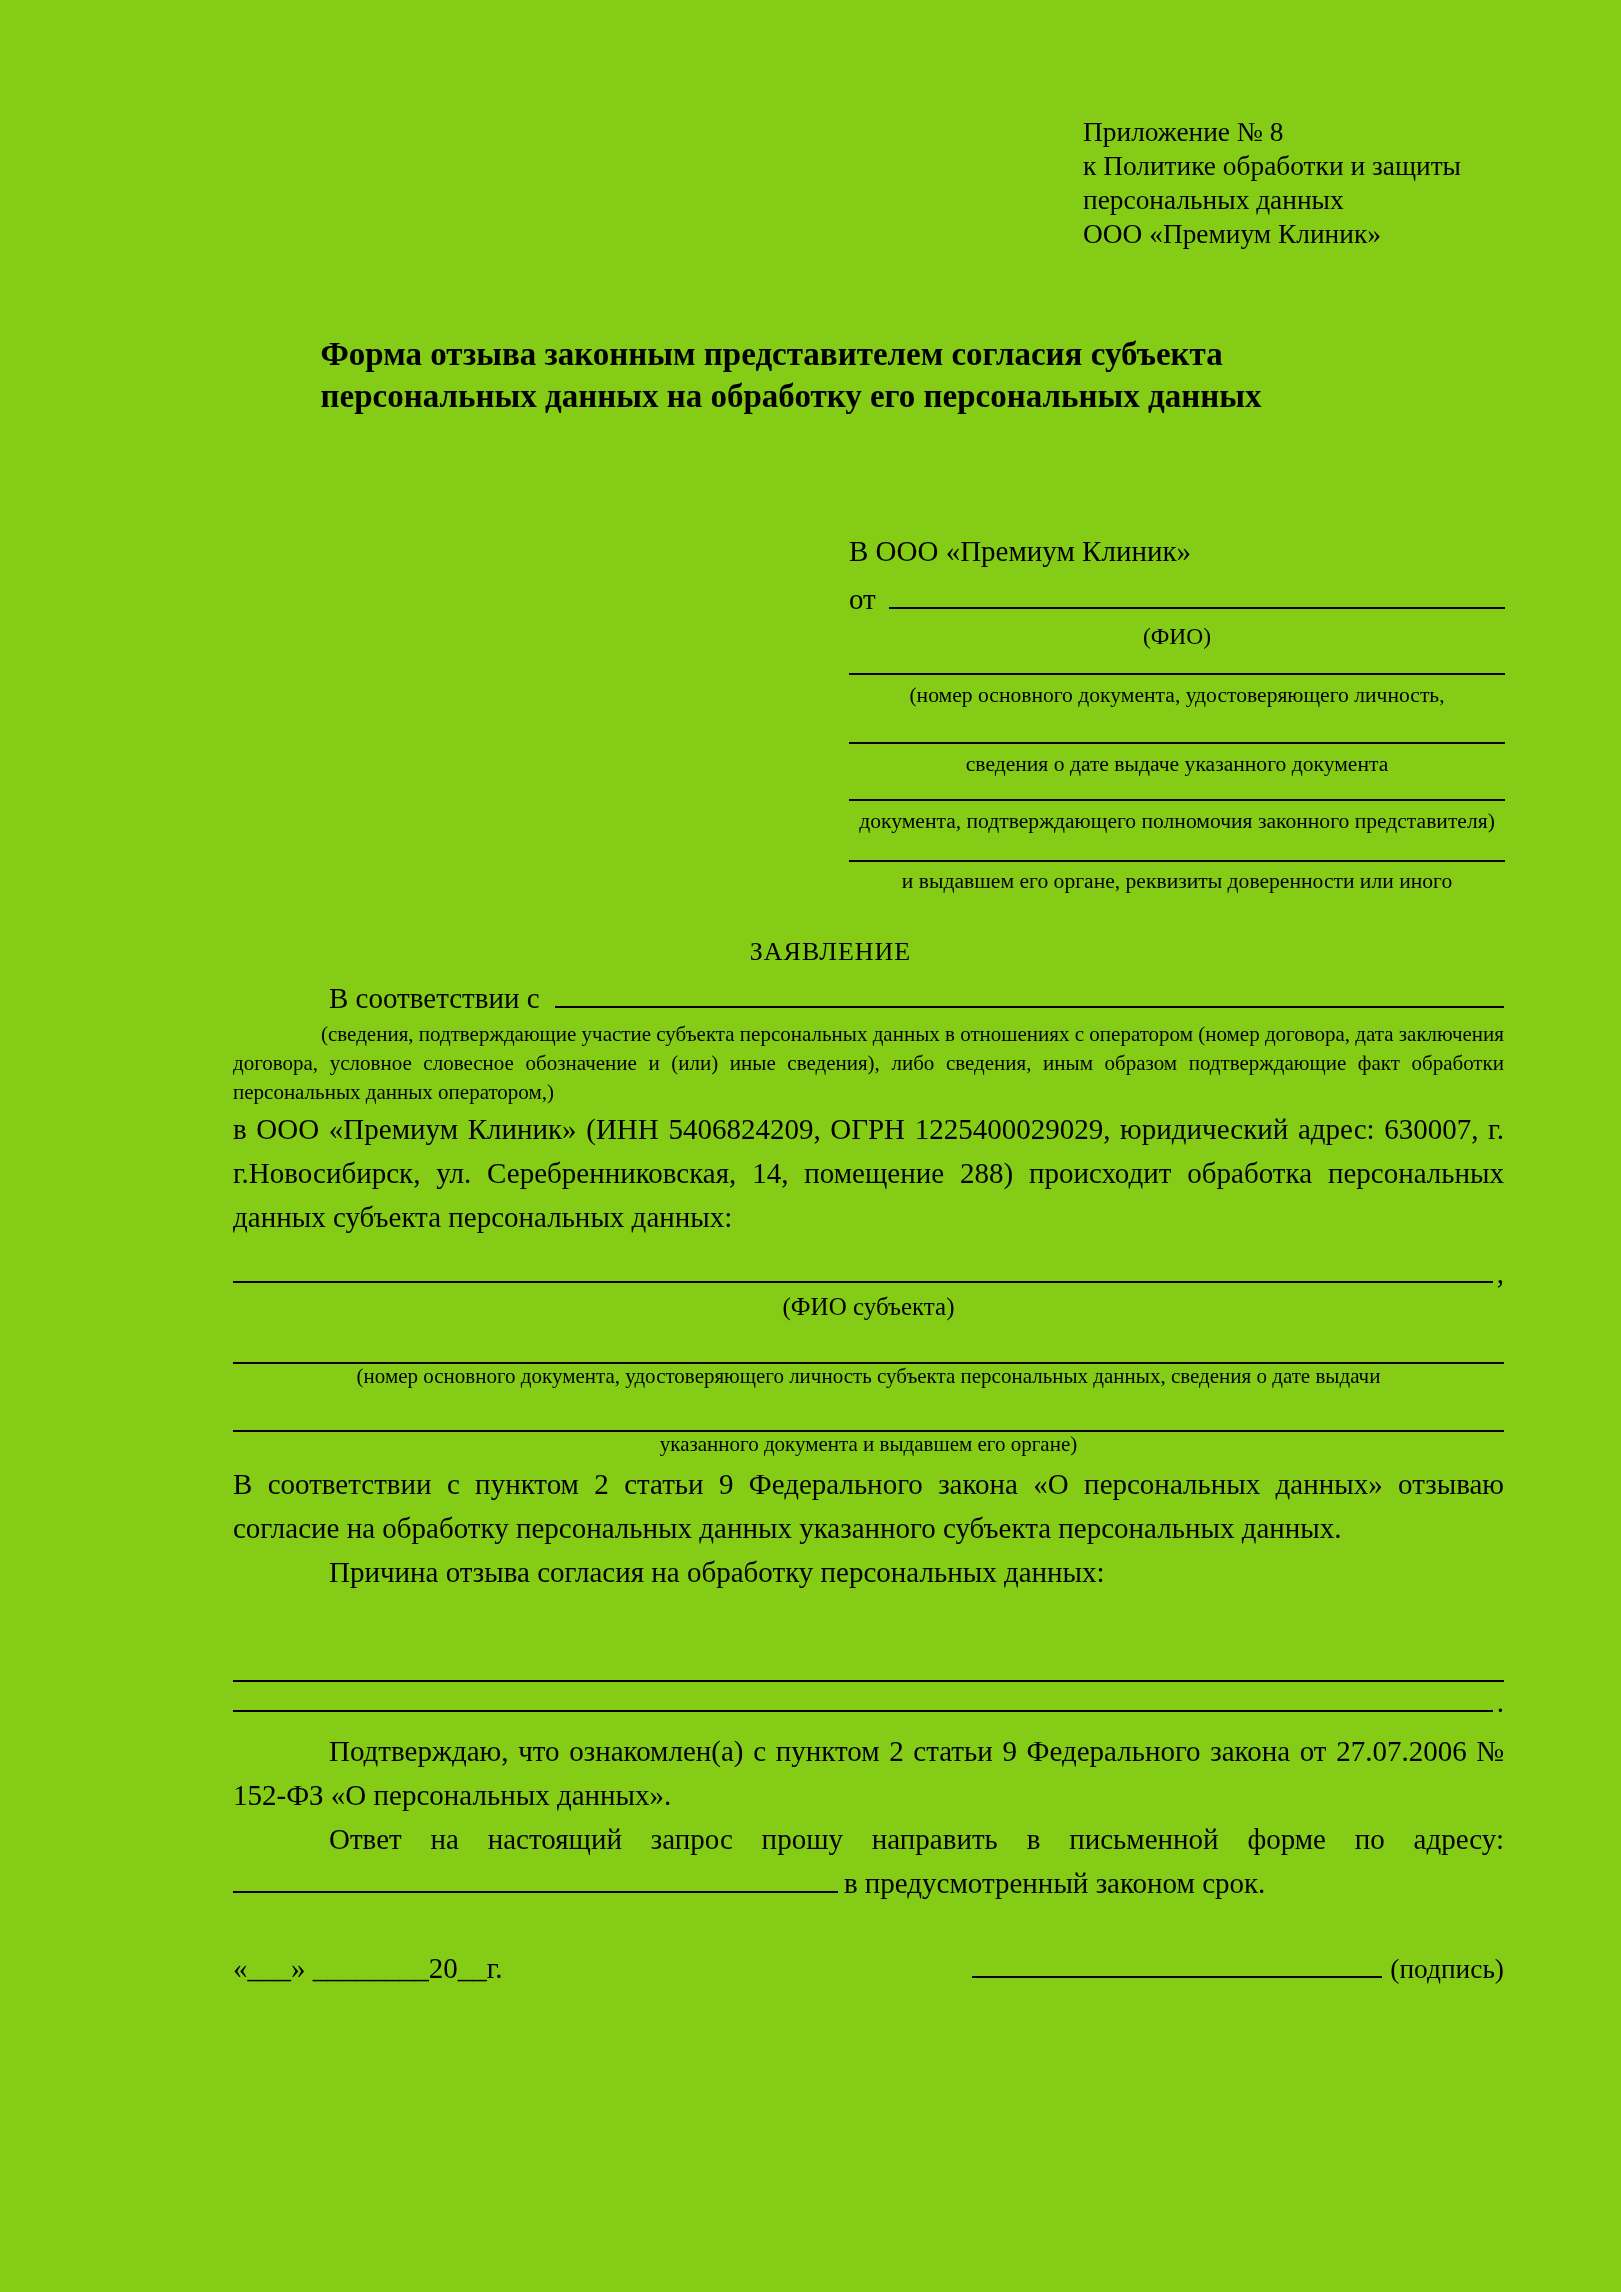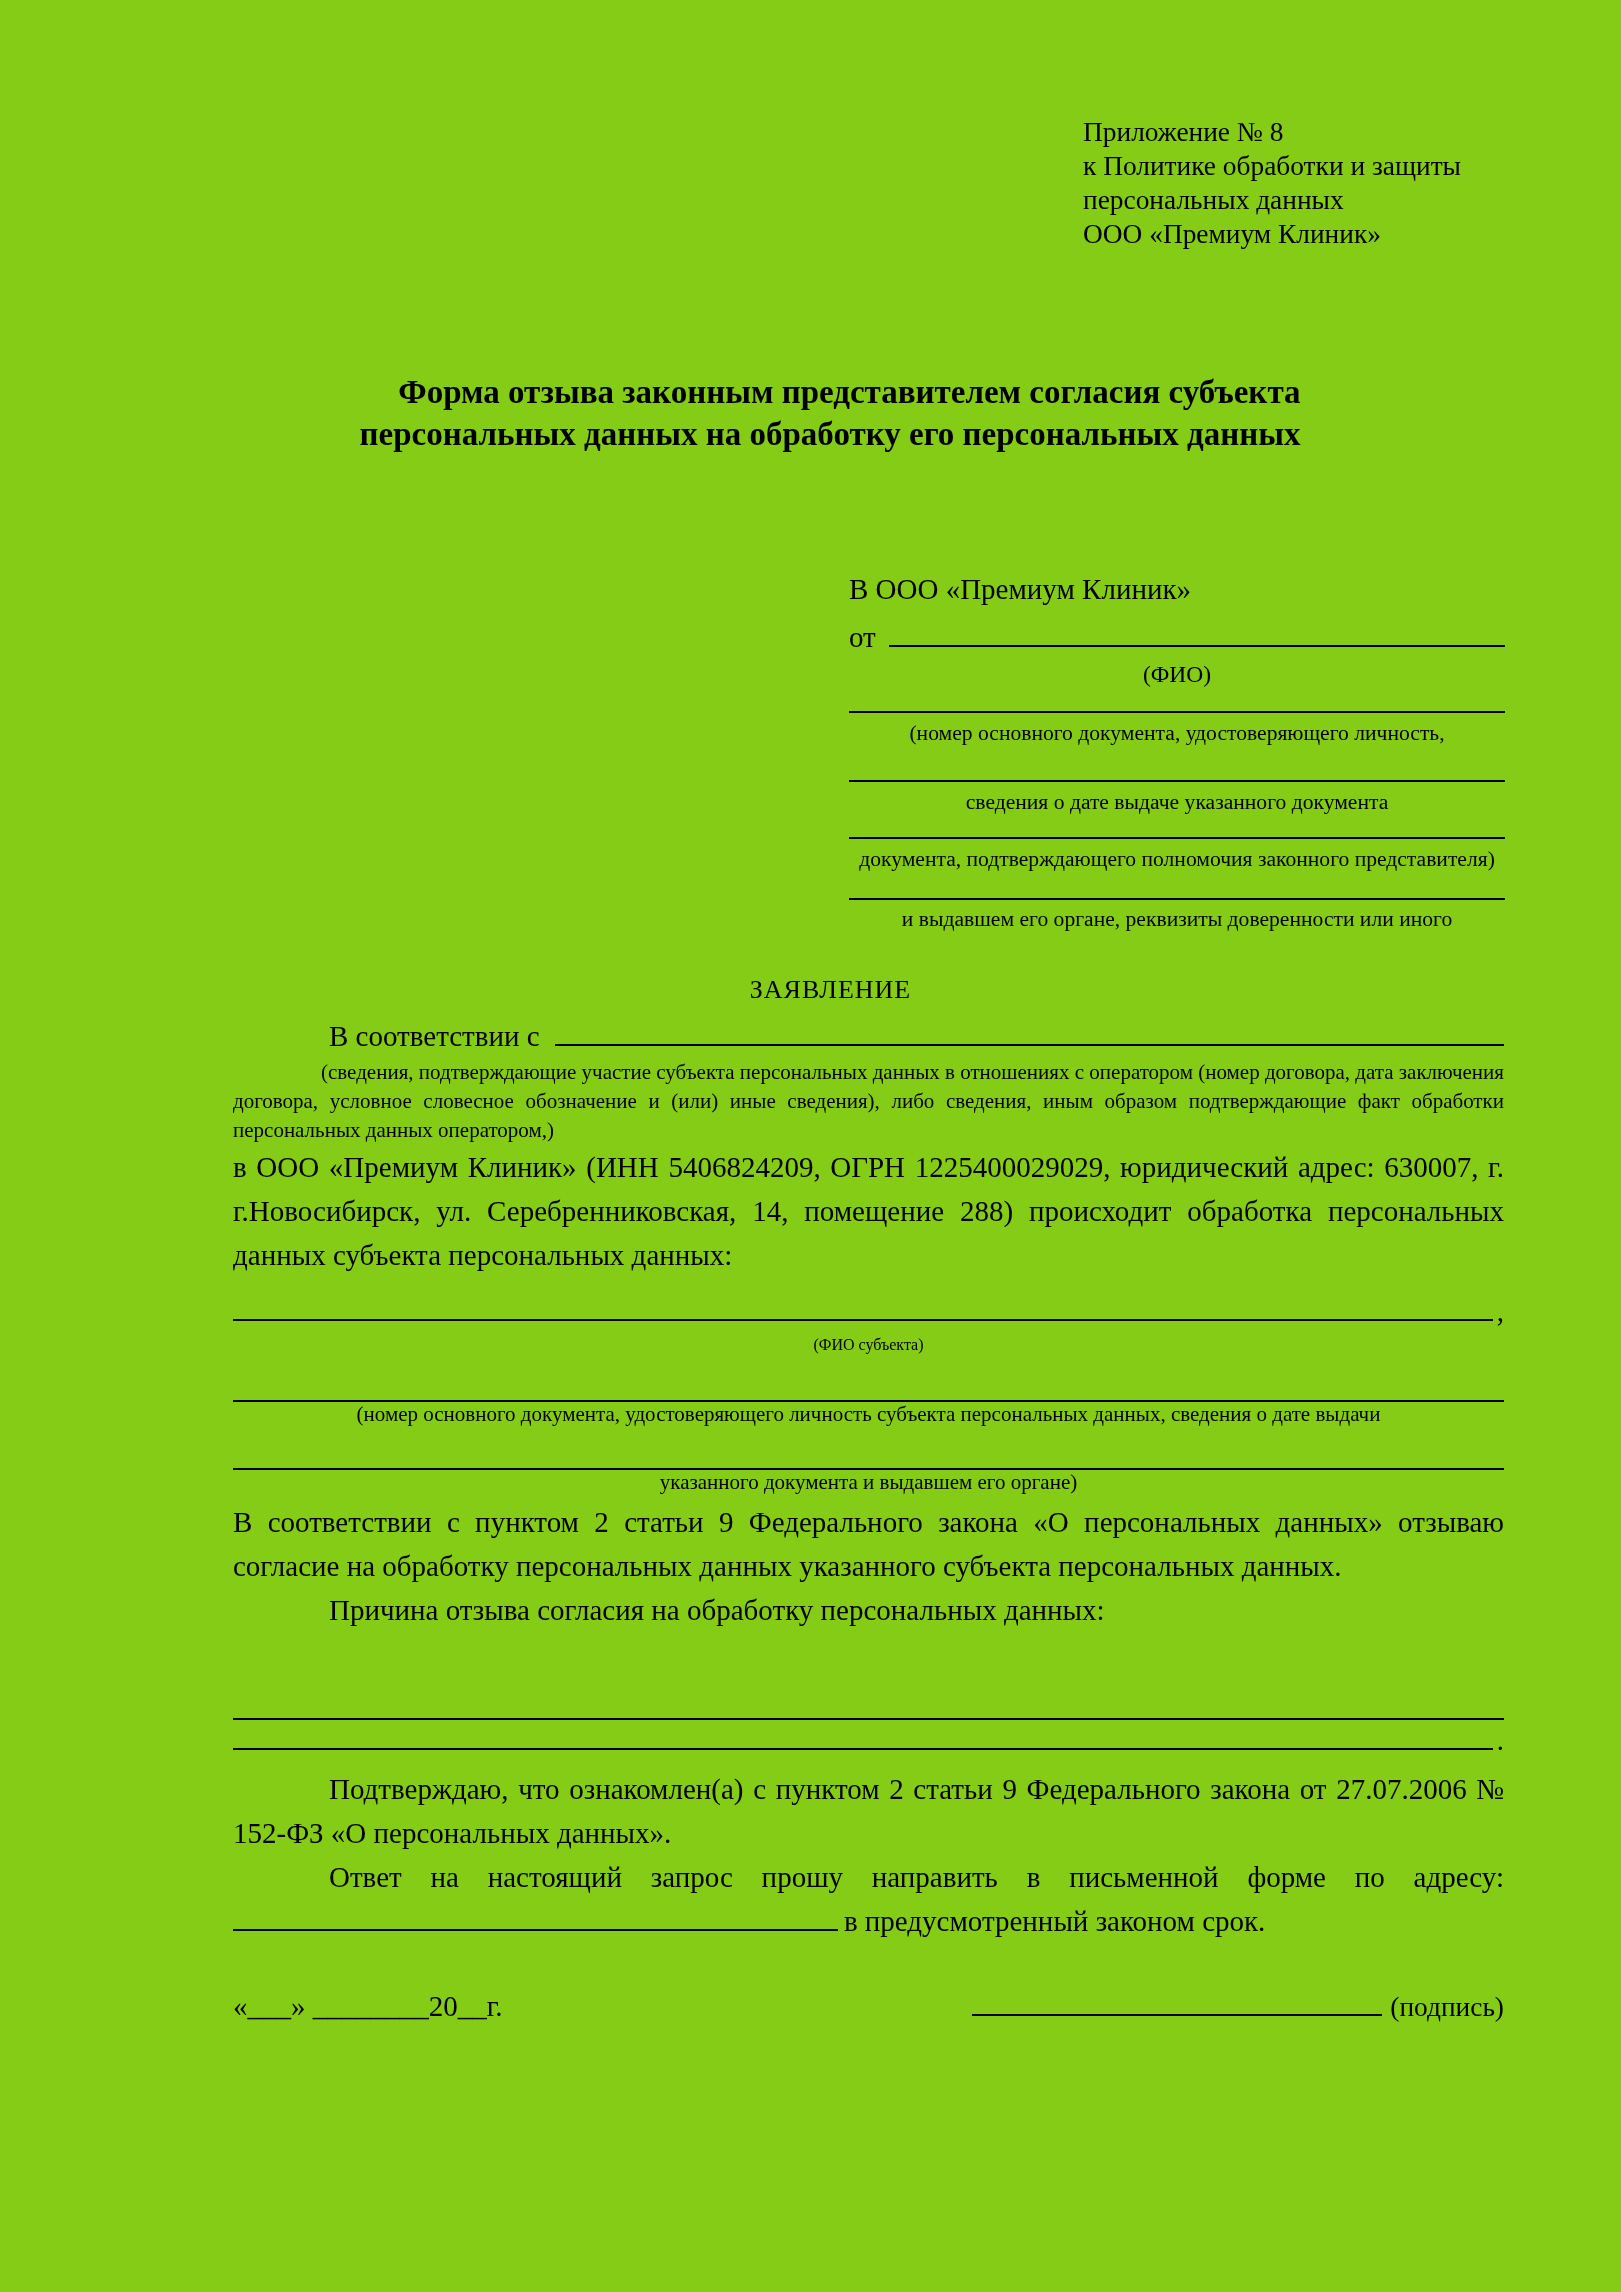--- a/index.html
+++ b/index.html
@@ -18,22 +18,22 @@
   
   .m { margin-left:233px; margin-right:117px; }
 
   .appendix {
     margin-left:1083px; margin-right:117px;
     font-size:27.4px; line-height:34px;
   }
 
   .doc-title {
     max-width:980px;
-    margin:120px auto 0 auto;
-    text-align:right;
+    margin:82px auto 0 auto;
+    text-align:left;
     font-weight:bold;
     font-size:33px; line-height:42px;
   }
 
   .addressee {
     margin-left:849px;
     width:656px;
     margin-top:116px;
     line-height:37px;
   }
@@ -79,21 +79,21 @@
   .par {
     text-align:justify;
     line-height:44px;
   }
   .op-par { margin-top:0; }
   .indent { text-indent:96px; }
 
   .line-row { line-height:41px; margin-top:13.7px; }
   .line-row .tail { margin-left:3.9px; }
 
-  .subj-cap { font-size:16px; line-height:26.5px; }
+  .subj-cap { font-size:25px; line-height:26.5px; }
   .doc-cap  { font-size:21px; line-height:25.5px; }
 
   .withdraw-par { margin-top:3.9px; }
 
   .reason-row { line-height:44px;flex-direction:column; }
   .reason-row .label { padding-left:96px; margin-right:11.8px; white-space:nowrap; }
 
   .blank1 { margin-top:29px; }
   .blank2 { margin-top:0; }
 

